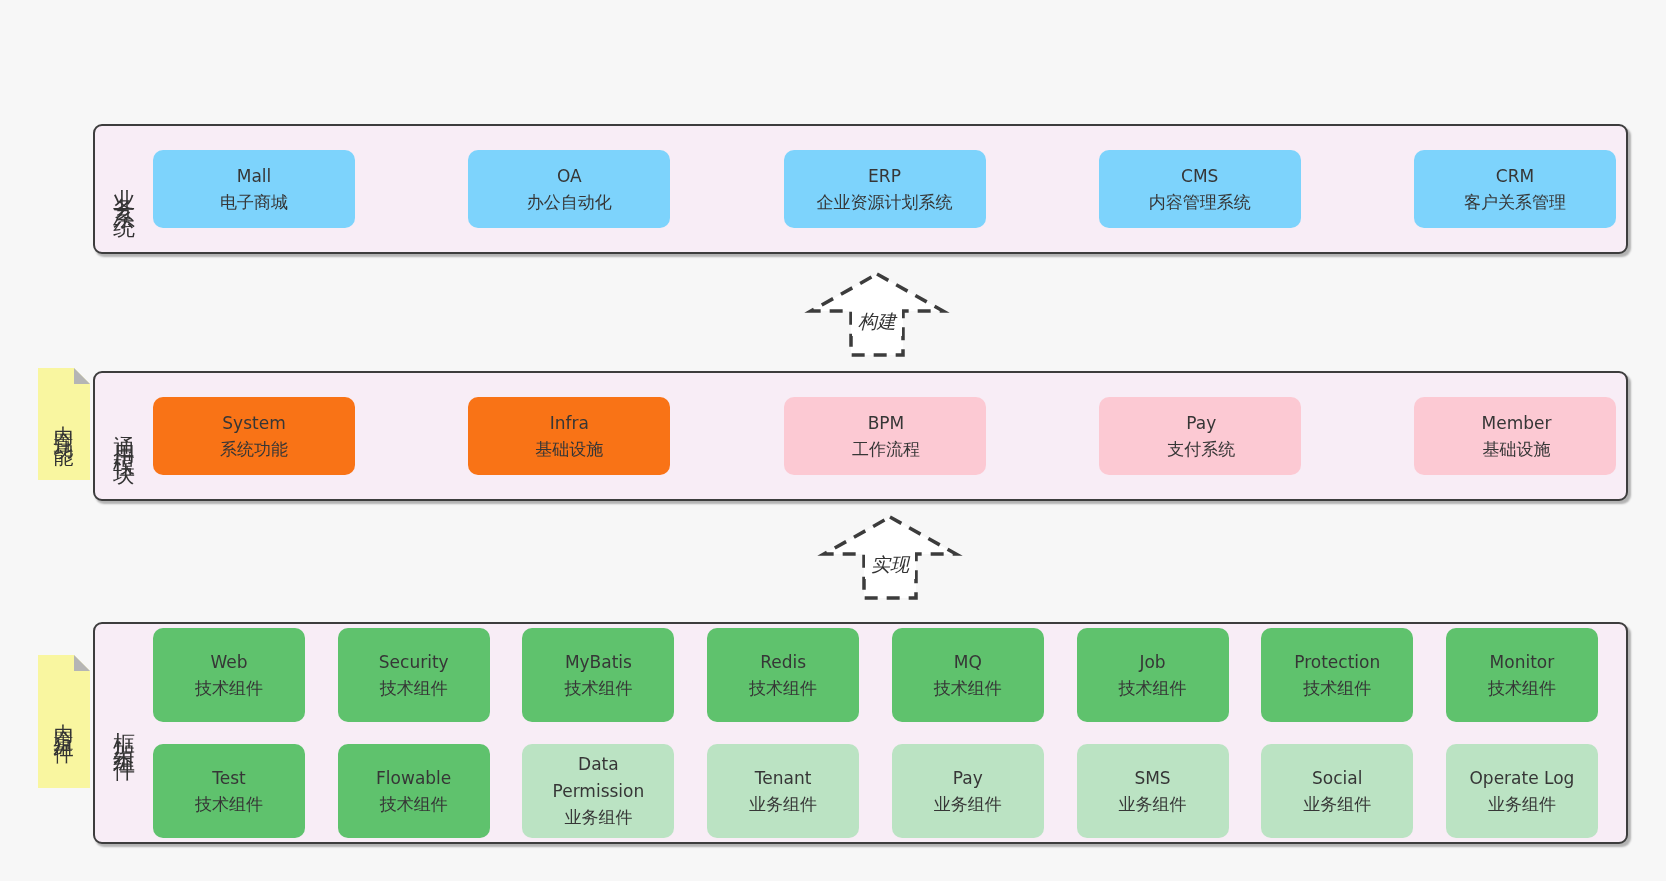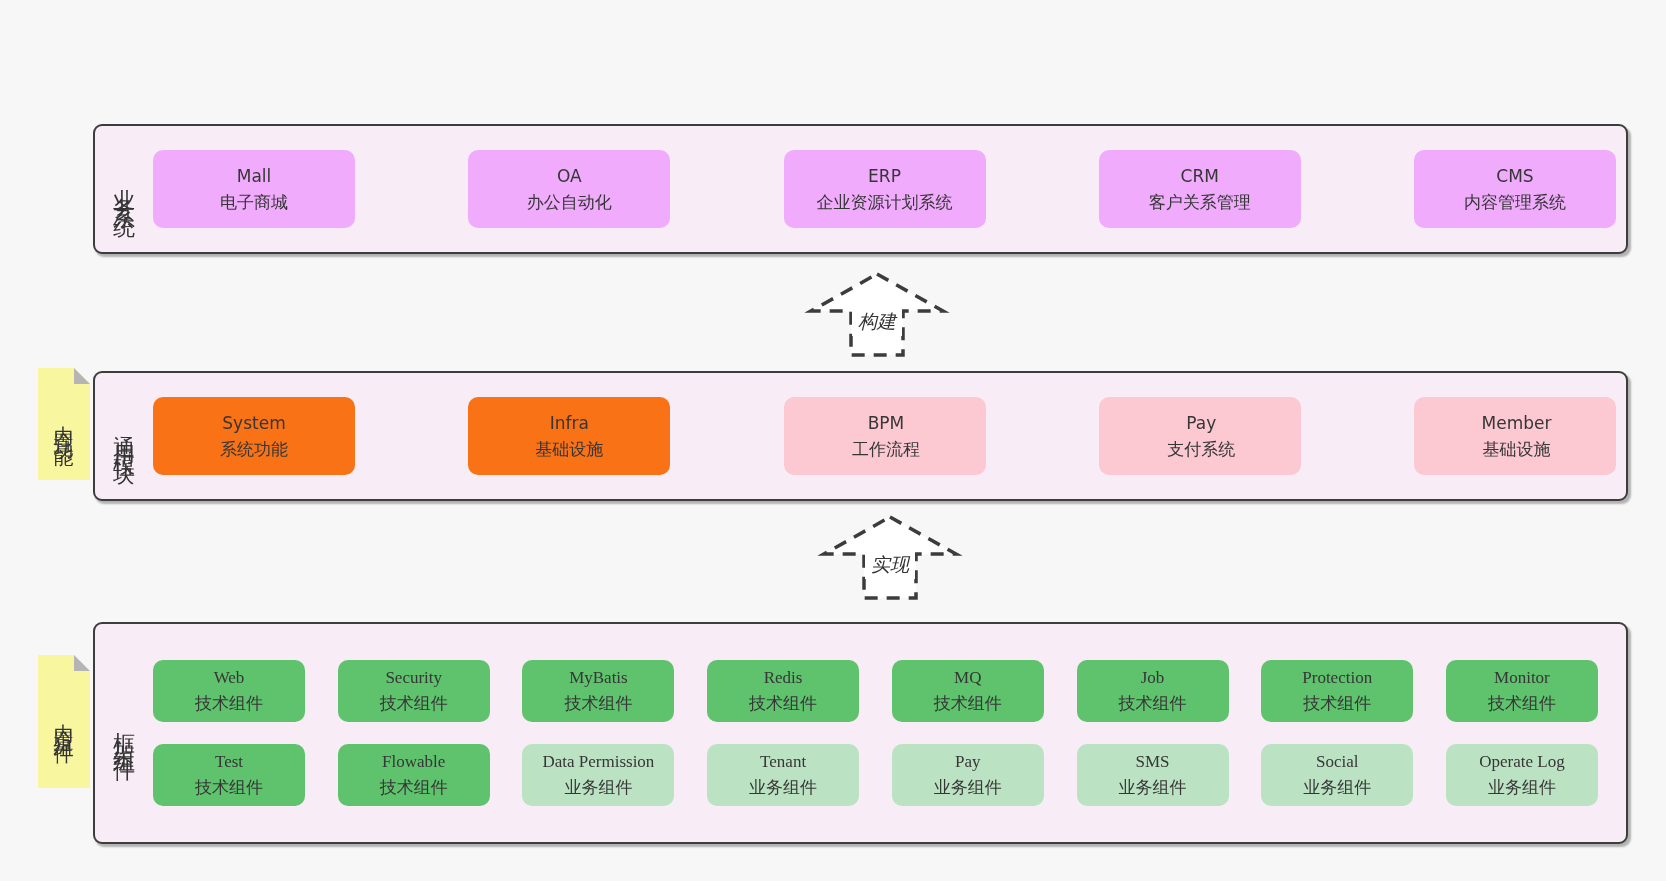--- a/index.html
+++ b/index.html
@@ -15,22 +15,22 @@
               color:#333;font-size:22px;}
   .side-label span{writing-mode:vertical-rl;text-orientation:upright;letter-spacing:9px;line-height:1;}
 
   .row6{flex:1;display:flex;align-items:center;justify-content:space-between;padding:0 10px 0 0;}
   .grid8{flex:1;display:flex;flex-direction:column;justify-content:center;gap:22px;padding-right:28px;}
   .row8{display:flex;justify-content:space-between;}
 
   .box{border-radius:10px;display:flex;flex-direction:column;align-items:center;justify-content:center;
        text-align:center;color:#363636;font-size:17px;line-height:1.55;padding:0 12px;box-sizing:border-box;}
   .row6 .box{width:202px;height:78px;}
-  .row8 .box{width:152px;height:62px;padding:0 10px;font-family:Liberation Serif, serif;}
-  .blue{background:#f0abfc;}
+  .row8 .box{width:152px;height:94px;padding:0 10px;}
+  .blue{background:#7dd3fc;}
   .red{background:#f97316;}
   .pink{background:#fcc9d3;padding-left:15px;}
   .green{background:#5fc26d;}
   .green-light{background:#bbe3c3;}
   .box .en,.box .zh{display:block;}
 
   .arrow{position:absolute;width:170px;height:88px;}
   #arrow-build{left:792px;top:271px;}
   #arrow-implement{left:805px;top:514px;}
   .arrow svg{display:block;}
@@ -62,26 +62,26 @@
       </div>
       <div class="box blue">
         <span class="en">OA</span>
         <span class="zh">办公自动化</span>
       </div>
       <div class="box blue">
         <span class="en">ERP</span>
         <span class="zh">企业资源计划系统</span>
       </div>
       <div class="box blue">
+        <span class="en">CMS</span>
+        <span class="zh">内容管理系统</span>
+      </div>
+      <div class="box blue">
         <span class="en">CRM</span>
         <span class="zh">客户关系管理</span>
-      </div>
-      <div class="box blue">
-        <span class="en">CMS</span>
-        <span class="zh">内容管理系统</span>
       </div>
     </div>
   </div>
 
   <div class="arrow" id="arrow-build">
     <svg width="170" height="88" viewBox="0 0 170 88">
       <polygon points="85,3 151,40 111,40 111,84 59,84 59,40 19,40" fill="#ffffff" stroke="#3c3c3c" stroke-width="3.5" stroke-dasharray="13 9"></polygon>
     </svg>
     <div class="arrow-label">构建</div>
   </div>

